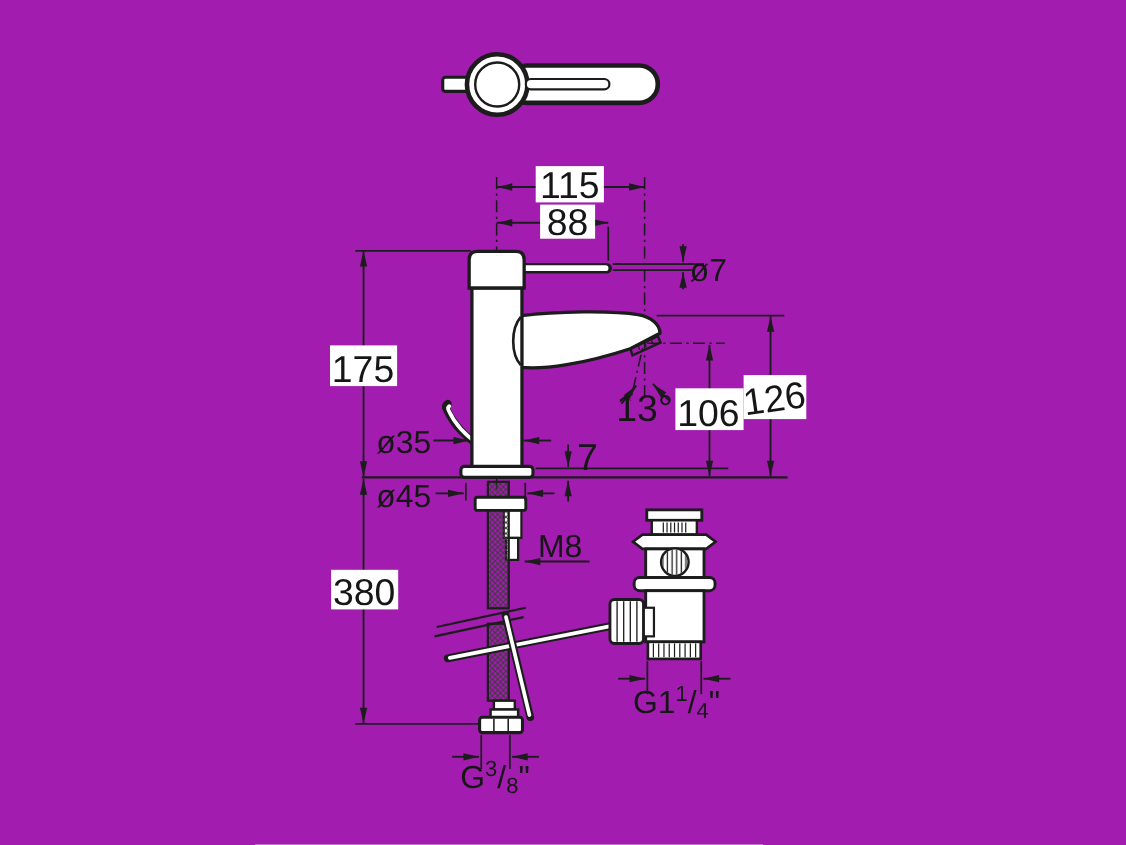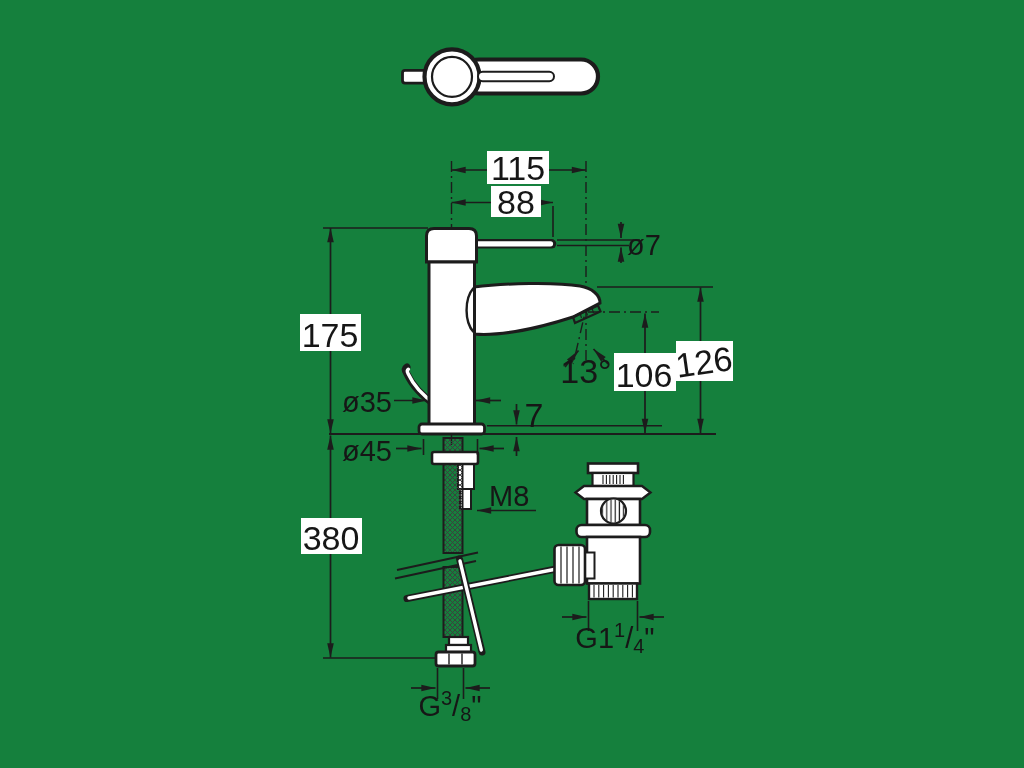--- a/index.html
+++ b/index.html
@@ -1,16 +1,16 @@
 <!DOCTYPE html>
 <html><head>
 <meta charset="utf-8">
 <style>
   html,body{margin:0;padding:0;background:#fff;}
-  #stage{position:relative;width:1024px;height:768px;background:#15803d;overflow:hidden;}
+  #stage{position:relative;width:1024px;height:768px;background:#a21caf;overflow:hidden;}
   svg{display:block;}
   .dim{font-family:"Liberation Sans","DejaVu Sans",sans-serif;font-size:34px;fill:#161616;}
   .dimS{font-family:"Liberation Sans","DejaVu Sans",sans-serif;font-size:29px;fill:#161616;}
   .outline{fill:#ffffff;stroke:#1c1c1c;}
   .thin{stroke:#1c1c1c;fill:none;}
 </style>
 </head>
 <body>
 
 <div id="stage">

